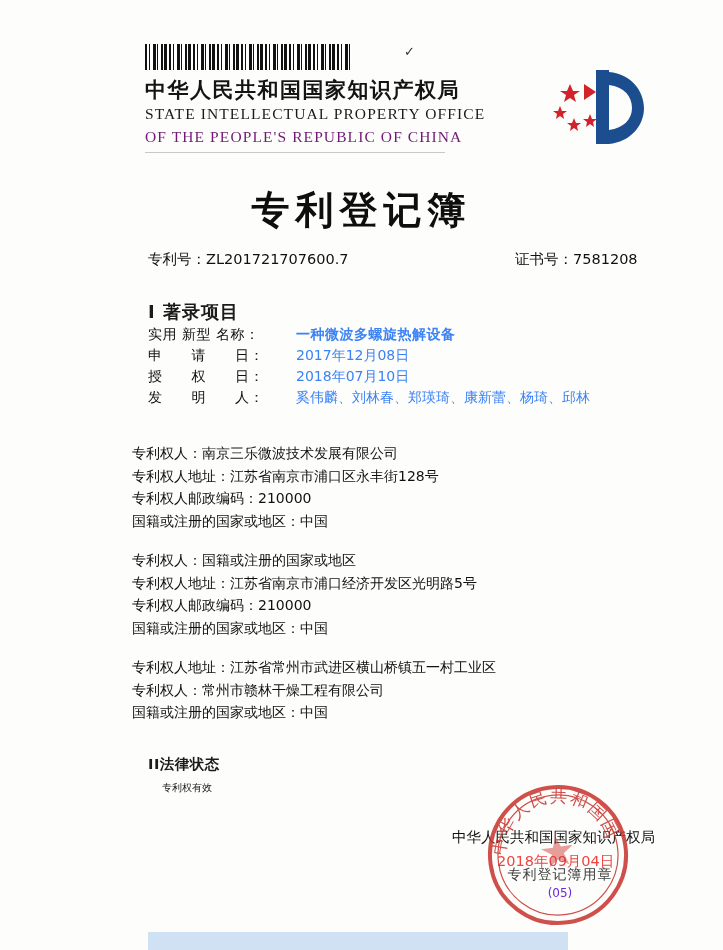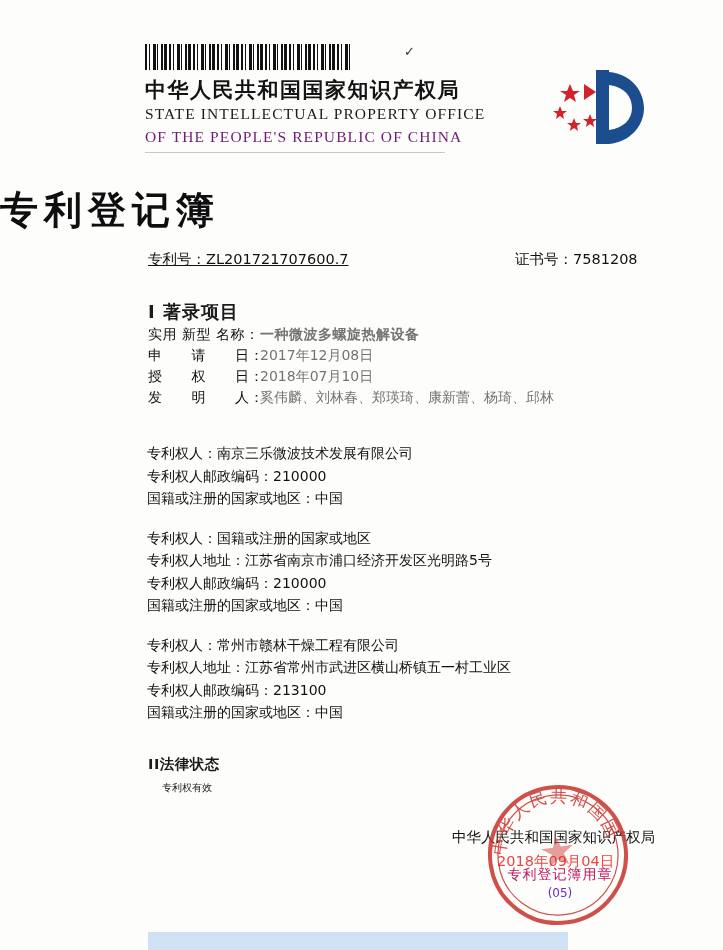--- a/index.html
+++ b/index.html
@@ -99,36 +99,35 @@
     width: 110px;
     height: 90px;
   }
 
   
   .doc-title {
     position: absolute;
     left: 0;
     top: 185px;
     width: 723px;
-    text-align: left;
+    text-align: center;
     font-size: 38px;
     font-weight: bold;
     letter-spacing: 6px;
     color: #0e0e0e;
   }
 
   
   .patent-no {
     position: absolute;
     left: 148px;
     top: 250px;
     font-size: 14.5px;
     color: #111;
     white-space: nowrap;
-    text-decoration: underline;
   }
   .cert-no {
     position: absolute;
     left: 515px;
     top: 250px;
     font-size: 14.5px;
     color: #111;
     white-space: nowrap;
   }
 
@@ -160,42 +159,43 @@
   .biblio {
     position: absolute;
     left: 148px;
     top: 326px;
     width: 460px;
   }
   .biblio-row {
     display: flex;
     align-items: baseline;
     height: 21px;
+    gap: 36px;
   }
   .biblio-label {
     width: 112px;
     font-size: 14px;
     letter-spacing: 0.5px;
     color: #111;
     white-space: nowrap;
   }
   .biblio-value {
     font-size: 14px;
-    color: #737373;
+    color: #3b82f6;
     white-space: nowrap;
   }
   .biblio-value.name {
     font-weight: bold;
     letter-spacing: 0.5px;
   }
 
   
   .holders {
     position: absolute;
-    left: 147px;
+    left: 132px;
     top: 442px;
     width: 470px;
   }
   .holder-block {
     margin-bottom: 17px;
   }
   .holder-line {
     font-size: 14px;
     line-height: 22.5px;
     color: #111;
@@ -229,21 +229,21 @@
     height: 150px;
     pointer-events: none;
   }
   .seal-text-top {
     position: absolute;
     left: 490px;
     top: 866px;
     width: 140px;
     text-align: center;
     font-size: 14px;
-    color: #be185d;
+    color: #404040;
     letter-spacing: 1px;
     white-space: nowrap;
   }
   .seal-text-bottom {
     position: absolute;
     left: 490px;
     top: 886px;
     width: 140px;
     text-align: center;
     font-size: 12px;
@@ -314,20 +314,23 @@
     </div>
   </div>
 
   <div class="holders">
 
     <div class="holder-block">
       <div class="holder-line">
         <span>专利权人：</span><span>南京三乐微波技术发展有限公司</span>
       </div>
       <div class="holder-line">
+        <span>专利权人地址：</span><span>江苏省南京市浦口区永丰街128号</span>
+      </div>
+      <div class="holder-line">
         <span>专利权人邮政编码：</span><span>210000</span>
       </div>
       <div class="holder-line">
         <span>国籍或注册的国家或地区：</span><span>中国</span>
       </div>
     </div>
 
     <div class="holder-block">
       <div class="holder-line">
         <span>专利权人：</span><span>国籍或注册的国家或地区</span>
@@ -338,27 +341,24 @@
       <div class="holder-line">
         <span>专利权人邮政编码：</span><span>210000</span>
       </div>
       <div class="holder-line">
         <span>国籍或注册的国家或地区：</span><span>中国</span>
       </div>
     </div>
 
     <div class="holder-block">
       <div class="holder-line">
+        <span>专利权人地址：</span><span>江苏省常州市武进区横山桥镇五一村工业区</span>
+      </div>
+      <div class="holder-line">
         <span>专利权人：</span><span>常州市赣林干燥工程有限公司</span>
-      </div>
-      <div class="holder-line">
-        <span>专利权人地址：</span><span>江苏省常州市武进区横山桥镇五一村工业区</span>
-      </div>
-      <div class="holder-line">
-        <span>专利权人邮政编码：</span><span>213100</span>
       </div>
       <div class="holder-line">
         <span>国籍或注册的国家或地区：</span><span>中国</span>
       </div>
     </div>
 
   </div>
 
   <div class="section-2">II法律状态</div>
   <div class="legal-status-value">专利权有效</div>

